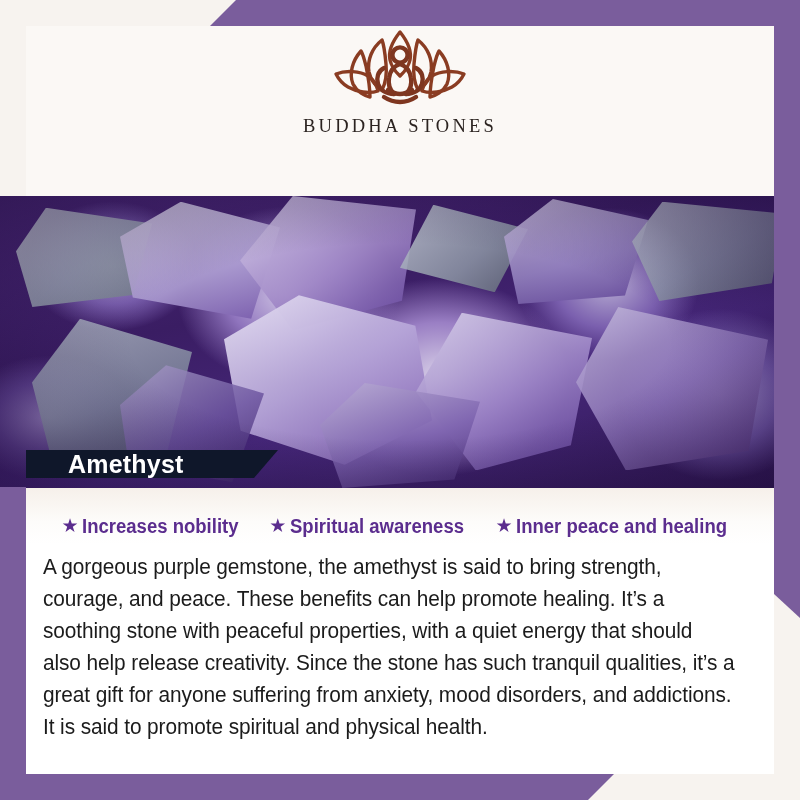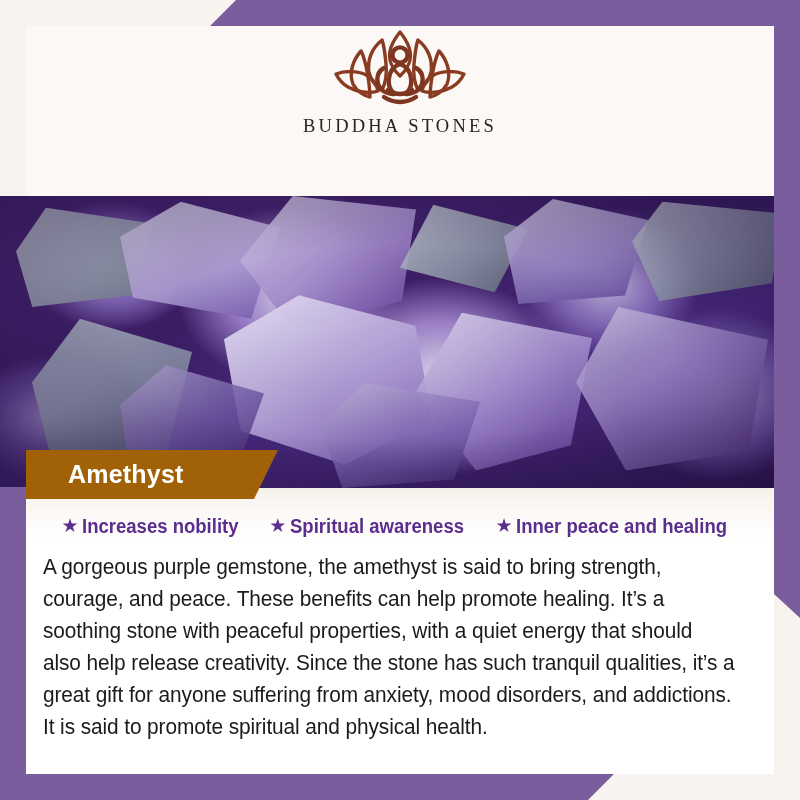--- a/index.html
+++ b/index.html
@@ -142,22 +142,22 @@
     font-size:33px;
     color:#5b2d8e;
     letter-spacing:0.1px;
     transform:scaleX(.93);
     white-space:nowrap;
   }
 
   
   .name-banner{
     position:absolute;z-index:25;
-    left:26px;top:450px;width:252px;height:49px;
-    background:#a16207;
+    left:26px;top:450px;width:252px;height:28px;
+    background:#0f172a;
     clip-path:polygon(0 0, 100% 0, calc(100% - 24px) 100%, 0 100%);
     display:flex;align-items:center;
   }
   .name-text{
     margin-left:42px;
     font-family:"Liberation Sans Narrow","Liberation Sans",sans-serif;
     font-weight:700;
     font-size:25px;
     color:#ffffff;
     letter-spacing:.2px;

